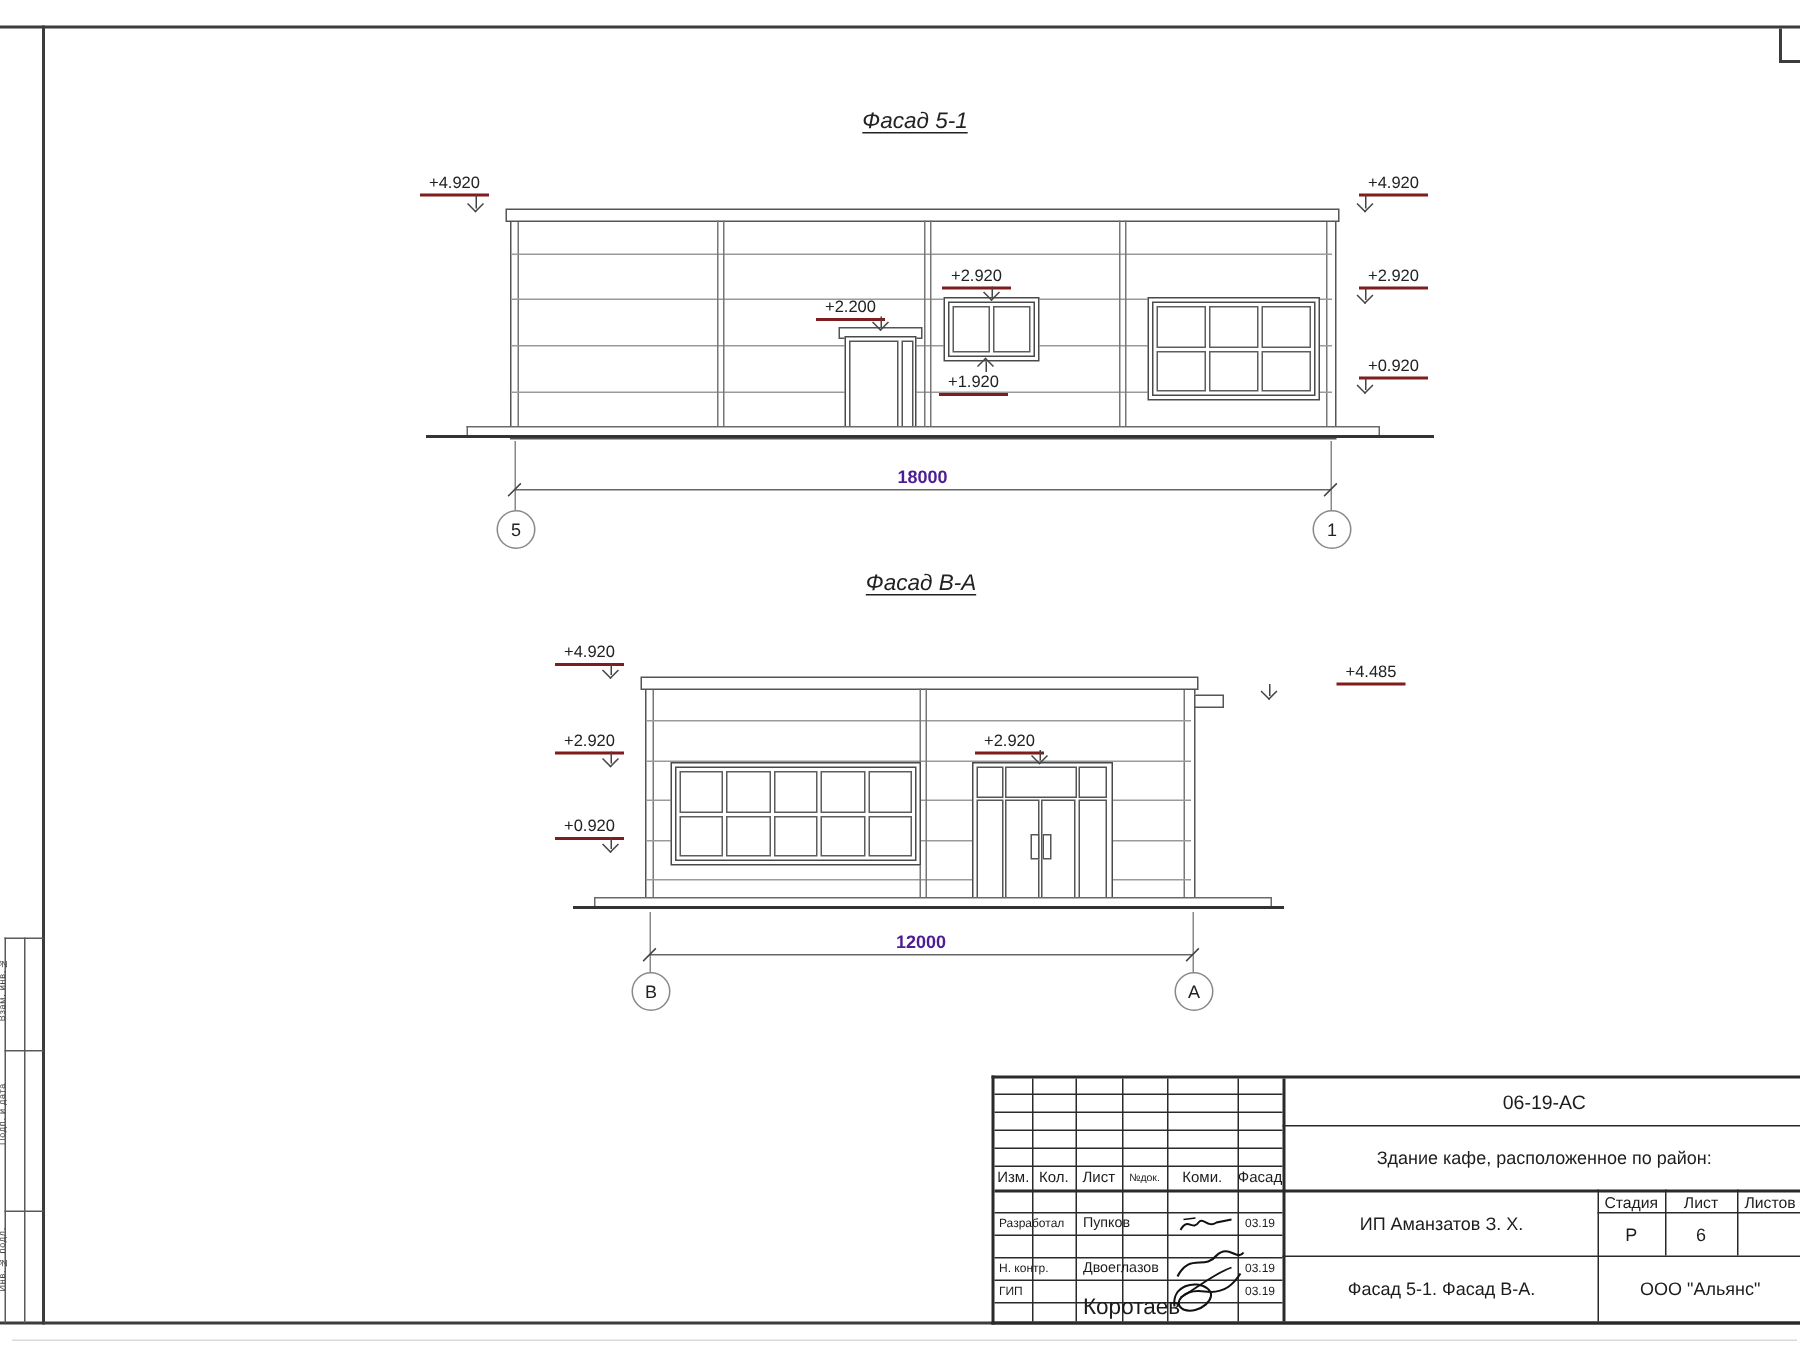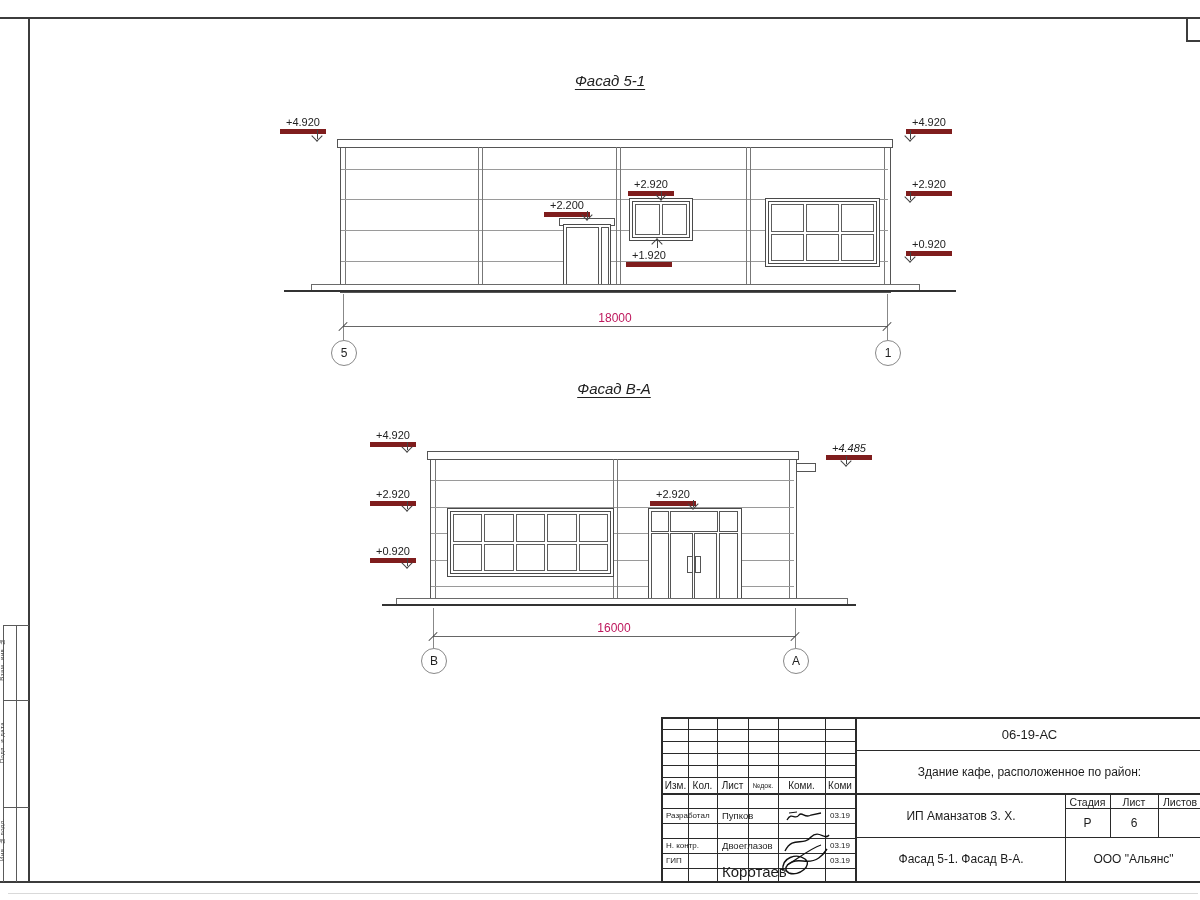--- a/index.html
+++ b/index.html
@@ -7,34 +7,34 @@
         font-family:"Liberation Sans",sans-serif;color:#222;}
   .abs{position:absolute;}
   .hl{position:absolute;height:1px;background:#5a5a5a;}
   .vl{position:absolute;width:1px;background:#5a5a5a;}
   .thin{background:#9a9a9a;}
   .mid{background:#777;}
   .thick{height:2px;background:#333;}
   .frameline{background:#3c3c3c;}
   
   .lvl{position:absolute;width:46px;text-align:center;font-size:11px;color:#222;
-       border-bottom:5px solid #7f1d1d;padding-bottom:1px;white-space:nowrap;}
+       border-bottom:2px solid #7f1d1d;padding-bottom:1px;white-space:nowrap;}
   .ad{position:absolute;width:1px;background:#444;}
   .ad::after{content:"";position:absolute;bottom:-1px;left:-4px;width:7px;height:7px;
        border-left:1px solid #444;border-bottom:1px solid #444;transform:rotate(-45deg);}
   .au{position:absolute;width:1px;background:#444;}
   .au::before{content:"";position:absolute;top:-1px;left:-4px;width:7px;height:7px;
        border-left:1px solid #444;border-bottom:1px solid #444;transform:rotate(135deg);}
   .tick{position:absolute;width:12px;height:1px;background:#444;transform:rotate(-45deg);}
   .axis{position:absolute;width:24px;height:24px;border:1px solid #888;border-radius:50%;
         background:#fff;display:flex;align-items:center;justify-content:center;
         font-size:12px;color:#222;}
   .ftitle{position:absolute;width:200px;text-align:center;font-size:15px;font-style:italic;
         text-decoration:underline;text-underline-offset:3px;color:#222;}
-  .dimtxt{position:absolute;font-size:12px;color:#be185d;text-align:center;}
+  .dimtxt{position:absolute;font-size:12px;color:#4c1d95;text-align:center;font-weight:bold;}
   .win{position:absolute;border:1px solid #4a4a4a;background:#fff;}
   .win-in{position:absolute;inset:2px;border:1px solid #4a4a4a;display:grid;gap:2px;padding:2px;}
   .pane{border:1px solid #5d5d5d;}
   .wall{position:absolute;border:1px solid #555;background:#fff;}
   .cap{position:absolute;border:1px solid #555;background:#fff;}
   .plinth{position:absolute;border:1px solid #6a6a6a;border-bottom:none;background:#fff;}
   
   .stamp{position:absolute;left:661px;top:717px;width:539px;height:166px;
          border:2px solid #2a2a2a;border-right:none;box-sizing:border-box;}
   .stamp .sl{position:absolute;background:#2a2a2a;}
@@ -190,32 +190,32 @@
 
   <div class="lvl" style="left:370px;top:429px;">+4.920</div>
   <div class="ad" style="left:407px;top:442px;height:8px;"></div>
 
   <div class="lvl" style="left:370px;top:488px;">+2.920</div>
   <div class="ad" style="left:407px;top:501px;height:8px;"></div>
 
   <div class="lvl" style="left:370px;top:545px;">+0.920</div>
   <div class="ad" style="left:407px;top:558px;height:8px;"></div>
 
-  <div class="lvl" style="left:826px;top:442px;font-style:italic;">+4.485</div>
+  <div class="lvl" style="left:891px;top:442px;">+4.485</div>
   <div class="ad" style="left:846px;top:456px;height:8px;"></div>
 
   <div class="lvl" style="left:650px;top:488px;">+2.920</div>
   <div class="ad" style="left:693px;top:500px;height:7px;"></div>
 
   <div class="vl" style="left:433px;top:608px;height:40px;background:#888;"></div>
   <div class="vl" style="left:795px;top:608px;height:40px;background:#888;"></div>
   <div class="hl" style="left:433px;top:636px;width:362px;background:#666;"></div>
   <div class="tick" style="left:427px;top:636px;"></div>
   <div class="tick" style="left:789px;top:636px;"></div>
-  <div class="dimtxt" style="left:562px;top:621px;width:104px;">16000</div>
+  <div class="dimtxt" style="left:562px;top:621px;width:104px;">12000</div>
   <div class="axis" style="left:421px;top:648px;">
       <span>В</span>
     </div>
   <div class="axis" style="left:783px;top:648px;">
       <span>А</span>
     </div>
 
   <div class="stamp">
 
     <div class="sl" style="left:25px;top:0;width:1px;height:162px;"></div>
@@ -242,21 +242,21 @@
     <div class="sl" style="left:192px;top:31px;width:347px;height:1px;"></div>
     <div class="sl" style="left:0;top:74px;width:539px;height:2px;"></div>
     <div class="sl" style="left:402px;top:89px;width:137px;height:1px;"></div>
     <div class="sl" style="left:192px;top:118px;width:347px;height:1px;"></div>
 
     <div class="cell" style="left:0;top:58px;width:25px;height:16px;font-size:10px;">Изм.</div>
     <div class="cell" style="left:25px;top:58px;width:29px;height:16px;font-size:10px;">Кол.</div>
     <div class="cell" style="left:54px;top:58px;width:31px;height:16px;font-size:10px;">Лист</div>
     <div class="cell" style="left:85px;top:58px;width:30px;height:16px;font-size:7px;">№док.</div>
     <div class="cell" style="left:115px;top:58px;width:47px;height:16px;font-size:10px;">Коми.</div>
-    <div class="cell" style="left:162px;top:58px;width:30px;height:16px;font-size:10px;">Коми</div>
+    <div class="cell" style="left:162px;top:58px;width:30px;height:16px;font-size:10px;">Фасад</div>
 
     <div class="cell" style="left:1px;top:89px;width:53px;height:15px;font-size:8px;justify-content:flex-start;padding-left:2px;">Разработал</div>
     <div class="cell" style="left:55px;top:89px;width:58px;height:15px;font-size:9.5px;justify-content:flex-start;padding-left:4px;">Пупков</div>
     <div class="cell" style="left:162px;top:89px;width:30px;height:15px;font-size:8px;">03.19</div>
 
     <div class="cell" style="left:1px;top:119px;width:53px;height:15px;font-size:8px;justify-content:flex-start;padding-left:2px;">Н. контр.</div>
     <div class="cell" style="left:55px;top:119px;width:58px;height:15px;font-size:9.5px;justify-content:flex-start;padding-left:4px;">Двоеглазов</div>
     <div class="cell" style="left:162px;top:119px;width:30px;height:15px;font-size:8px;">03.19</div>
 
     <div class="cell" style="left:1px;top:134px;width:53px;height:15px;font-size:8px;justify-content:flex-start;padding-left:2px;">ГИП</div>

